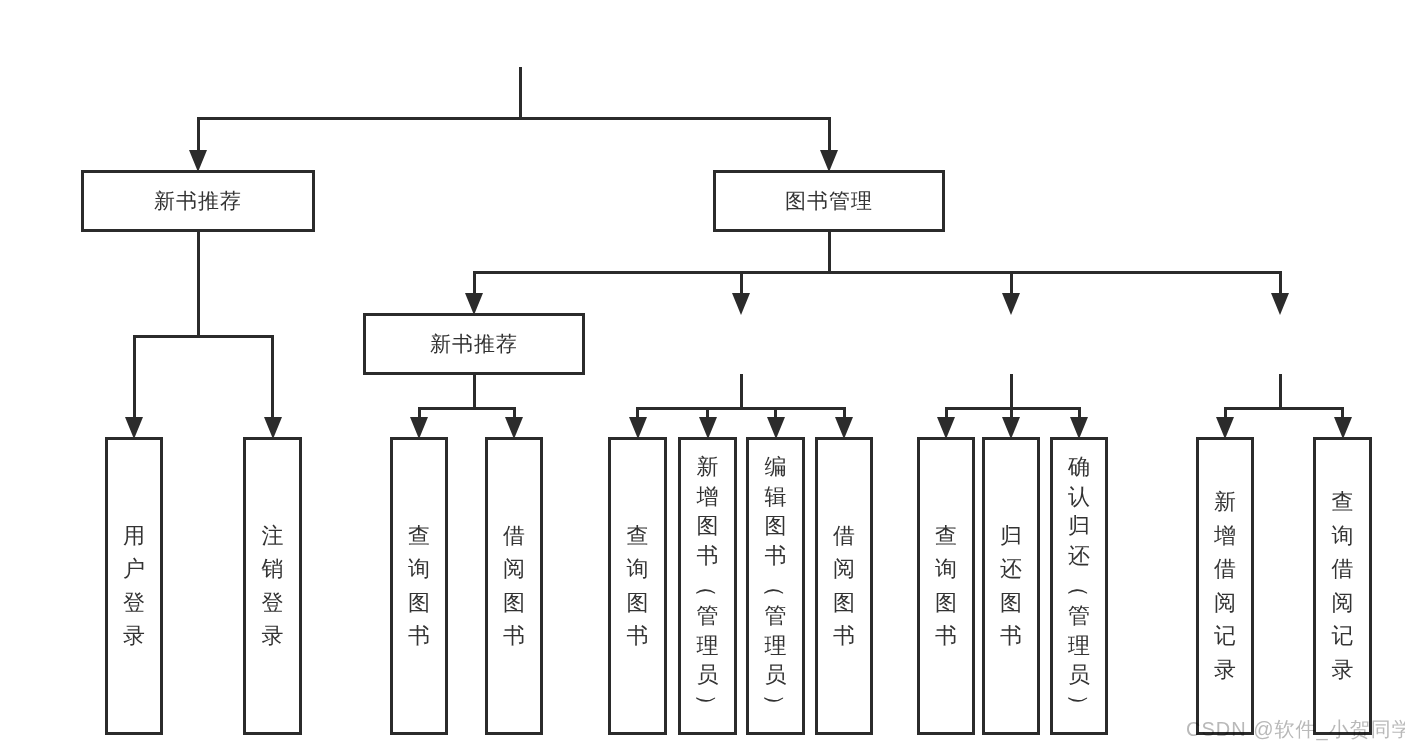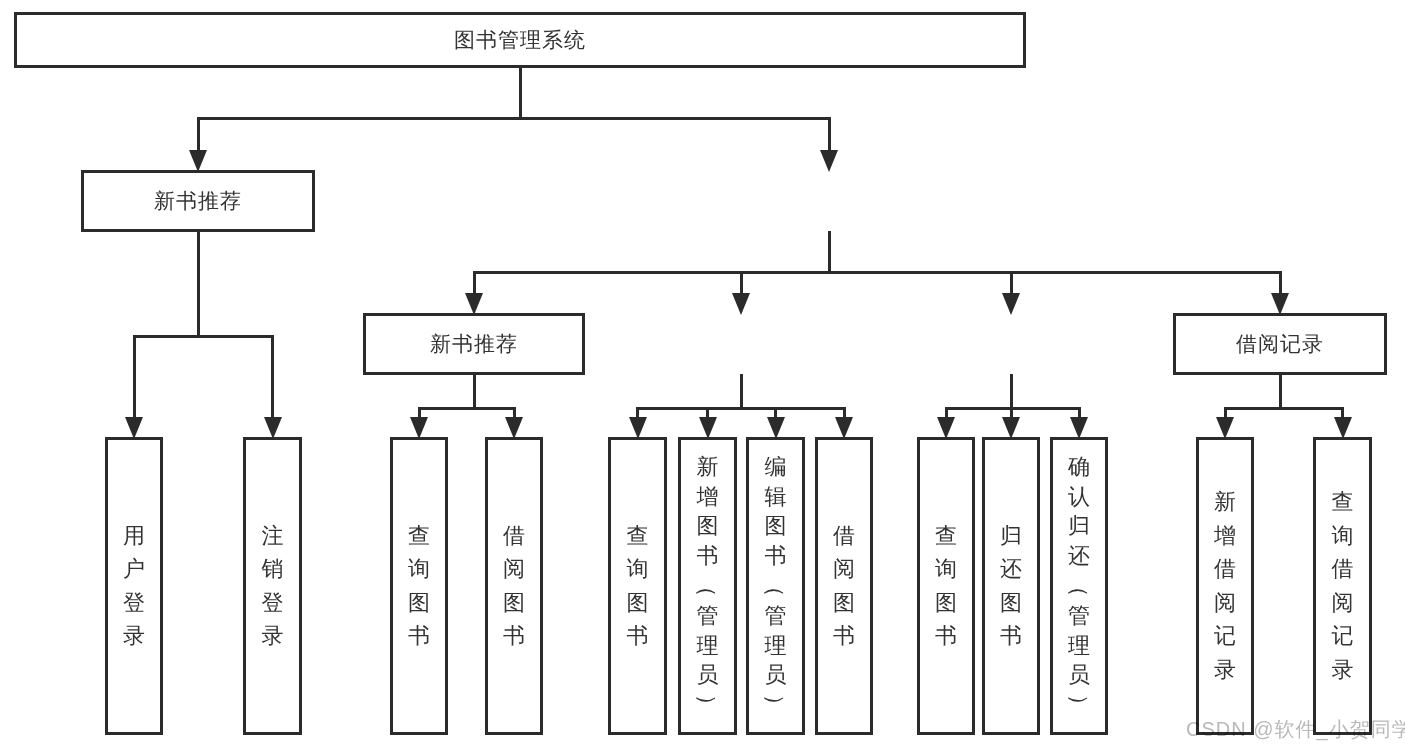--- a/index.html
+++ b/index.html
@@ -68,23 +68,20 @@
     white-space:nowrap;
     mix-blend-mode:multiply;
     z-index:10;
   }
 </style>
 </head>
 <body>
 
 <div id="canvas" style="width: 1405px; height: 747px;">
   <div id="watermark" style="left: 1186px; top: 716px; color: rgb(185, 185, 185);">CSDN @软件_小贺同学</div>
-<div class="node h" style="left: 14px; top: 12px; width: 1012px; height: 56px;">
-      <div class="label">图书管理系统</div>
-    </div>
     <div class="cline" style="left: 518.5px; top: 67px; width: 3px; height: 52.5px;"></div>
     <div class="cline" style="left: 196.5px; top: 116.5px; width: 634px; height: 3px;"></div>
     <div class="cline" style="left: 196.5px; top: 118px; width: 3px; height: 34px;"></div>
     <div class="arrow" style="left: 189px; top: 150px;"></div>
     <div class="node h" style="left: 81px; top: 170px; width: 234px; height: 62px;">
       <div class="label">新书推荐</div>
     </div>
     <div class="cline" style="left: 196.5px; top: 231px; width: 3px; height: 106.5px;"></div>
     <div class="cline" style="left: 132.5px; top: 334.5px; width: 141.5px; height: 3px;"></div>
     <div class="cline" style="left: 132.5px; top: 336px; width: 3px; height: 83px;"></div>
@@ -102,20 +99,23 @@
     <div class="node v" style="left: 243px; top: 437px; width: 59px; height: 298px;">
       <div class="label">
         <span style="height: 33.5px;">注</span>
         <span style="height: 33.5px;">销</span>
         <span style="height: 33.5px;">登</span>
         <span style="height: 33.5px;">录</span>
       </div>
     </div>
     <div class="cline" style="left: 827.5px; top: 118px; width: 3px; height: 34px;"></div>
     <div class="arrow" style="left: 820px; top: 150px;"></div>
+    <div class="node h" style="left: 713px; top: 170px; width: 232px; height: 62px;">
+      <div class="label">图书管理</div>
+    </div>
     <div class="cline" style="left: 827.5px; top: 231px; width: 3px; height: 42.5px;"></div>
     <div class="cline" style="left: 472.5px; top: 270.5px; width: 809px; height: 3px;"></div>
     <div class="cline" style="left: 472.5px; top: 272px; width: 3px; height: 23px;"></div>
     <div class="arrow" style="left: 465px; top: 293px;"></div>
     <div class="node h" style="left: 363px; top: 313px; width: 222px; height: 62px;">
       <div class="label">新书推荐</div>
     </div>
     <div class="cline" style="left: 472.5px; top: 374px; width: 3px; height: 35.5px;"></div>
     <div class="cline" style="left: 417.5px; top: 406.5px; width: 98px; height: 3px;"></div>
     <div class="cline" style="left: 417.5px; top: 408px; width: 3px; height: 11px;"></div>
@@ -226,23 +226,20 @@
         <span style="height: 29.8px;">还</span>
         <span class="rot" style="height: 29.8px;">（</span>
         <span style="height: 29.8px;">管</span>
         <span style="height: 29.8px;">理</span>
         <span style="height: 29.8px;">员</span>
         <span class="rot" style="height: 29.8px;">）</span>
       </div>
     </div>
     <div class="cline" style="left: 1278.5px; top: 272px; width: 3px; height: 23px;"></div>
     <div class="arrow" style="left: 1271px; top: 293px;"></div>
-    <div class="node h" style="left: 1173px; top: 313px; width: 214px; height: 62px;">
-      <div class="label">借阅记录</div>
-    </div>
     <div class="cline" style="left: 1278.5px; top: 374px; width: 3px; height: 35.5px;"></div>
     <div class="cline" style="left: 1223.5px; top: 406.5px; width: 120.5px; height: 3px;"></div>
     <div class="cline" style="left: 1223.5px; top: 408px; width: 3px; height: 11px;"></div>
     <div class="arrow" style="left: 1216px; top: 417px;"></div>
     <div class="node v" style="left: 1196px; top: 437px; width: 58px; height: 298px;">
       <div class="label">
         <span style="height: 33.5px;">新</span>
         <span style="height: 33.5px;">增</span>
         <span style="height: 33.5px;">借</span>
         <span style="height: 33.5px;">阅</span>

